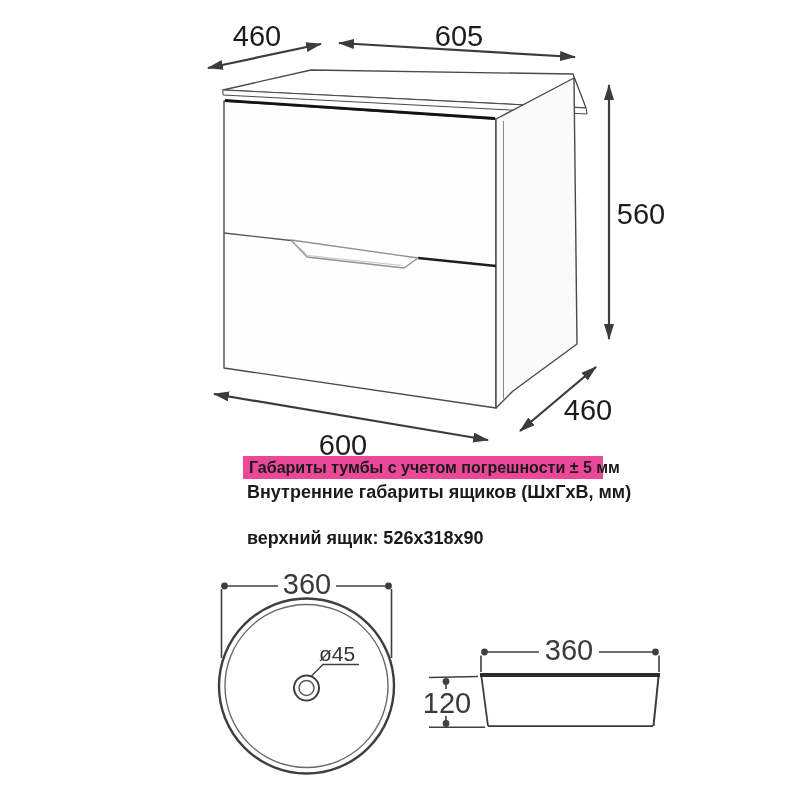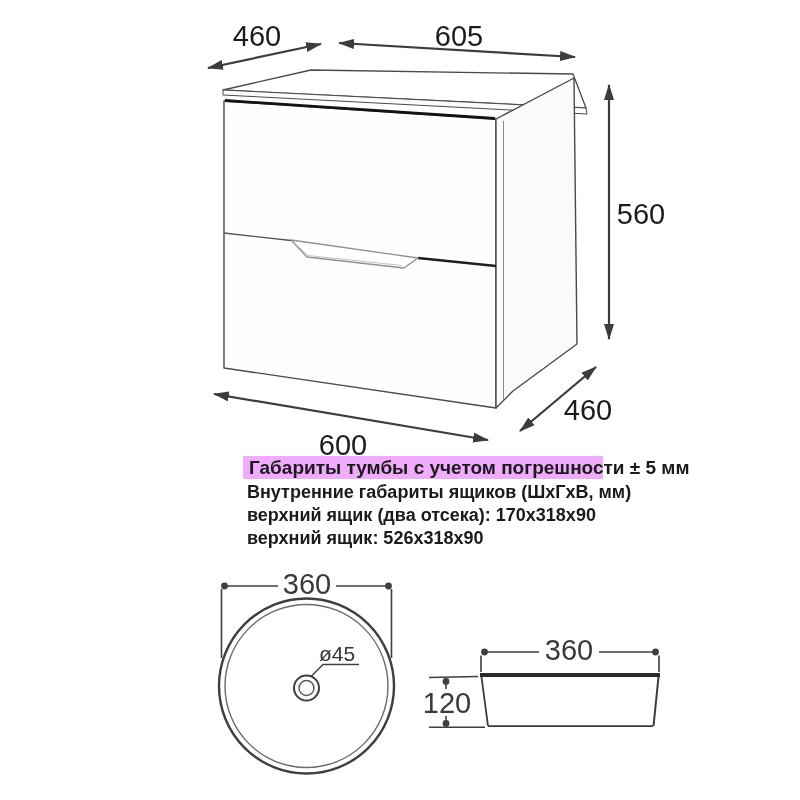--- a/index.html
+++ b/index.html
@@ -4,22 +4,22 @@
 <style>
   html,body{margin:0;padding:0;background:#fff;}
   .stage{position:relative;width:800px;height:800px;background:#ffffff;overflow:hidden;
          font-family:"Liberation Sans",sans-serif;margin-left:36px;}
   .stage svg{position:absolute;left:0;top:0;}
   svg text{font-family:"Liberation Sans","DejaVu Sans",sans-serif;fill:#1c1c1c;}
   .dim-num{font-size:29px;}
   .sink-num{font-size:29px;fill:#3a3a3a;}
   .drain-num{font-size:21px;fill:#333;}
   .note{position:absolute;color:#1a1a1a;font-weight:bold;white-space:nowrap;}
-  .note-bar{left:207px;top:456px;width:360px;height:23px;background:#f0abfc;
-            font-size:19px;line-height:23px;padding-left:6px;box-sizing:border-box;}
+  .note-bar{left:207px;top:456px;width:360px;height:23px;background:#ec4899;
+            font-size:16px;line-height:23px;padding-left:6px;box-sizing:border-box;}
   .note-line{left:211px;font-size:18px;line-height:23px;}
   .n2{top:481px;} .n3{top:504px;} .n4{top:527px;}
 </style>
 </head>
 <body>
 
 <div class="stage">
 
   <svg width="800" height="800" viewBox="0 0 800 800">
     <defs>
@@ -91,16 +91,15 @@
         <line x1="393" y1="677.5" x2="442" y2="676.5" stroke-width="1.4"></line>
         <line x1="393" y1="727.3" x2="449" y2="727.3" stroke-width="1.4"></line>
       </g>
       <text class="sink-num" x="533" y="660" text-anchor="middle">360</text>
       <text class="sink-num" x="411" y="713" text-anchor="middle">120</text>
     </g>
   </svg>
 
   <div class="note note-bar">Габариты тумбы с учетом погрешности ± 5 мм</div>
   <div class="note note-line n2">Внутренние габариты ящиков (ШхГхВ, мм)</div>
-  <div class="note note-line n3">верхний ящик (два отсека): 170x318x90</div>
   <div class="note note-line n4">верхний ящик: 526x318x90</div>
 
 </div>
 
 </body></html>

